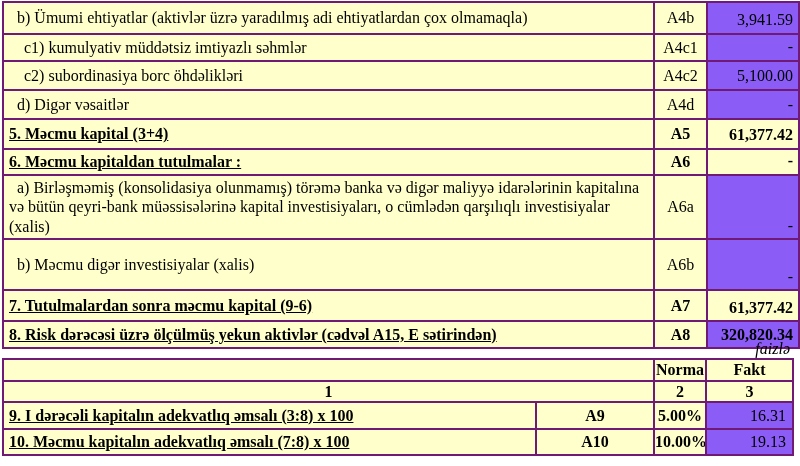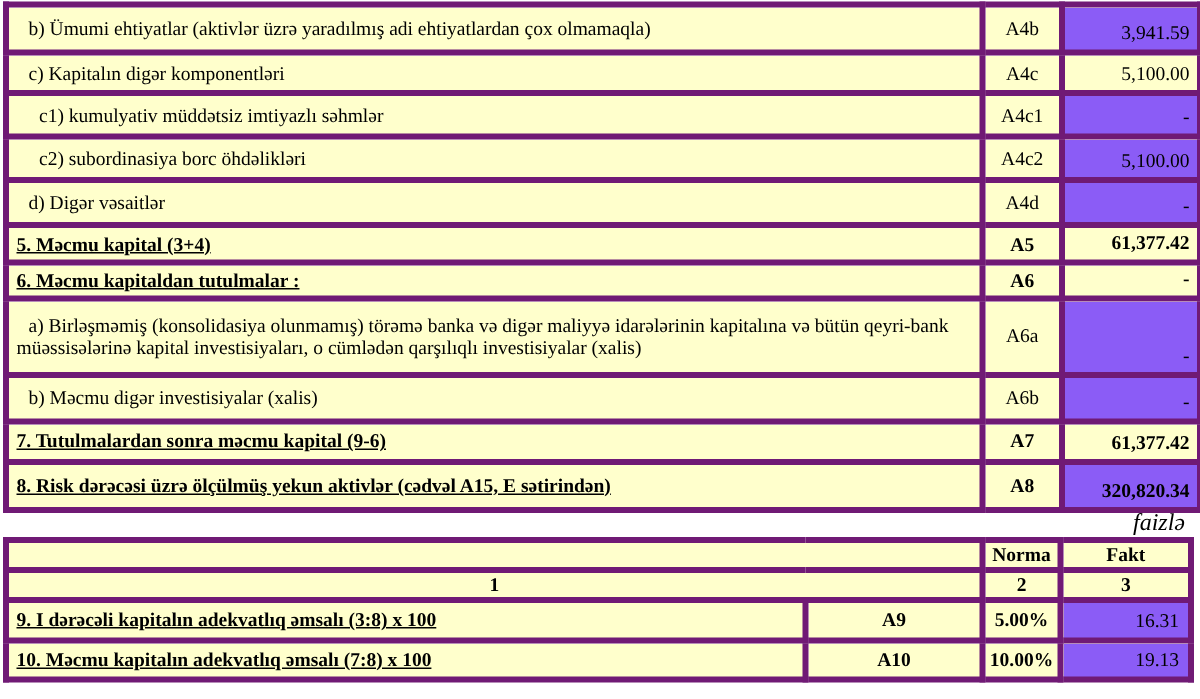--- a/index.html
+++ b/index.html
@@ -2,21 +2,21 @@
 <html><head>
 <meta charset="utf-8">
 <style>
   html,body{margin:0;padding:0;background:#fff;}
   body{width:800px;height:466px;font-family:"Liberation Serif","DejaVu Serif",serif;color:#000;}
   .page{position:relative;width:800px;height:466px;overflow:hidden;background:#fff;}
 
   table{border-collapse:collapse;table-layout:fixed;position:absolute;border:2px solid #3a3a3a;}
   .t1{left:2px;top:1px;width:796px;}
   .t2{left:2px;top:358px;width:790px;}
-  td{border:4px solid #701a75;padding:0;font-size:13px;line-height:1.22;overflow:hidden;}
+  td{border:2px solid #701a75;padding:0;font-size:16px;line-height:1.22;overflow:hidden;}
 
   td.label{padding:2px 4px 2px 5px;vertical-align:middle;text-align:left;}
   td.code{text-align:center;vertical-align:middle;}
   td.value{text-align:right;vertical-align:bottom;padding:0 5px 3px 0;}
   td.hdr{text-align:center;vertical-align:middle;font-weight:bold;}
   td.norma{text-align:center;vertical-align:middle;font-weight:bold;}
   td.fakt{text-align:right;vertical-align:bottom;padding:0 6px 3px 0;}
 
   .yellow{background:#FFFFCC;}
   .white{background:#8b5cf6;}
@@ -53,25 +53,20 @@
     <colgroup>
       <col style="width:651px">
         <col style="width:53px">
         <col style="width:92px">
     </colgroup>
     <tbody id="t1-body">
         <tr>
           <td class="label yellow indent1">b) Ümumi ehtiyatlar (aktivlər üzrə yaradılmış adi ehtiyatlardan çox olmamaqla)</td>
           <td class="code yellow">A4b</td>
           <td class="value white">3,941.59</td>
-        </tr>
-        <tr>
-          <td class="label yellow indent1">c)  Kapitalın digər komponentləri</td>
-          <td class="code yellow">A4c</td>
-          <td class="value yellow">5,100.00</td>
         </tr>
         <tr>
           <td class="label yellow indent2">c1) kumulyativ müddətsiz imtiyazlı səhmlər</td>
           <td class="code yellow">A4c1</td>
           <td class="value white">-</td>
         </tr>
         <tr>
           <td class="label yellow indent2">c2) subordinasiya borc öhdəlikləri</td>
           <td class="code yellow">A4c2</td>
           <td class="value white">5,100.00</td>

